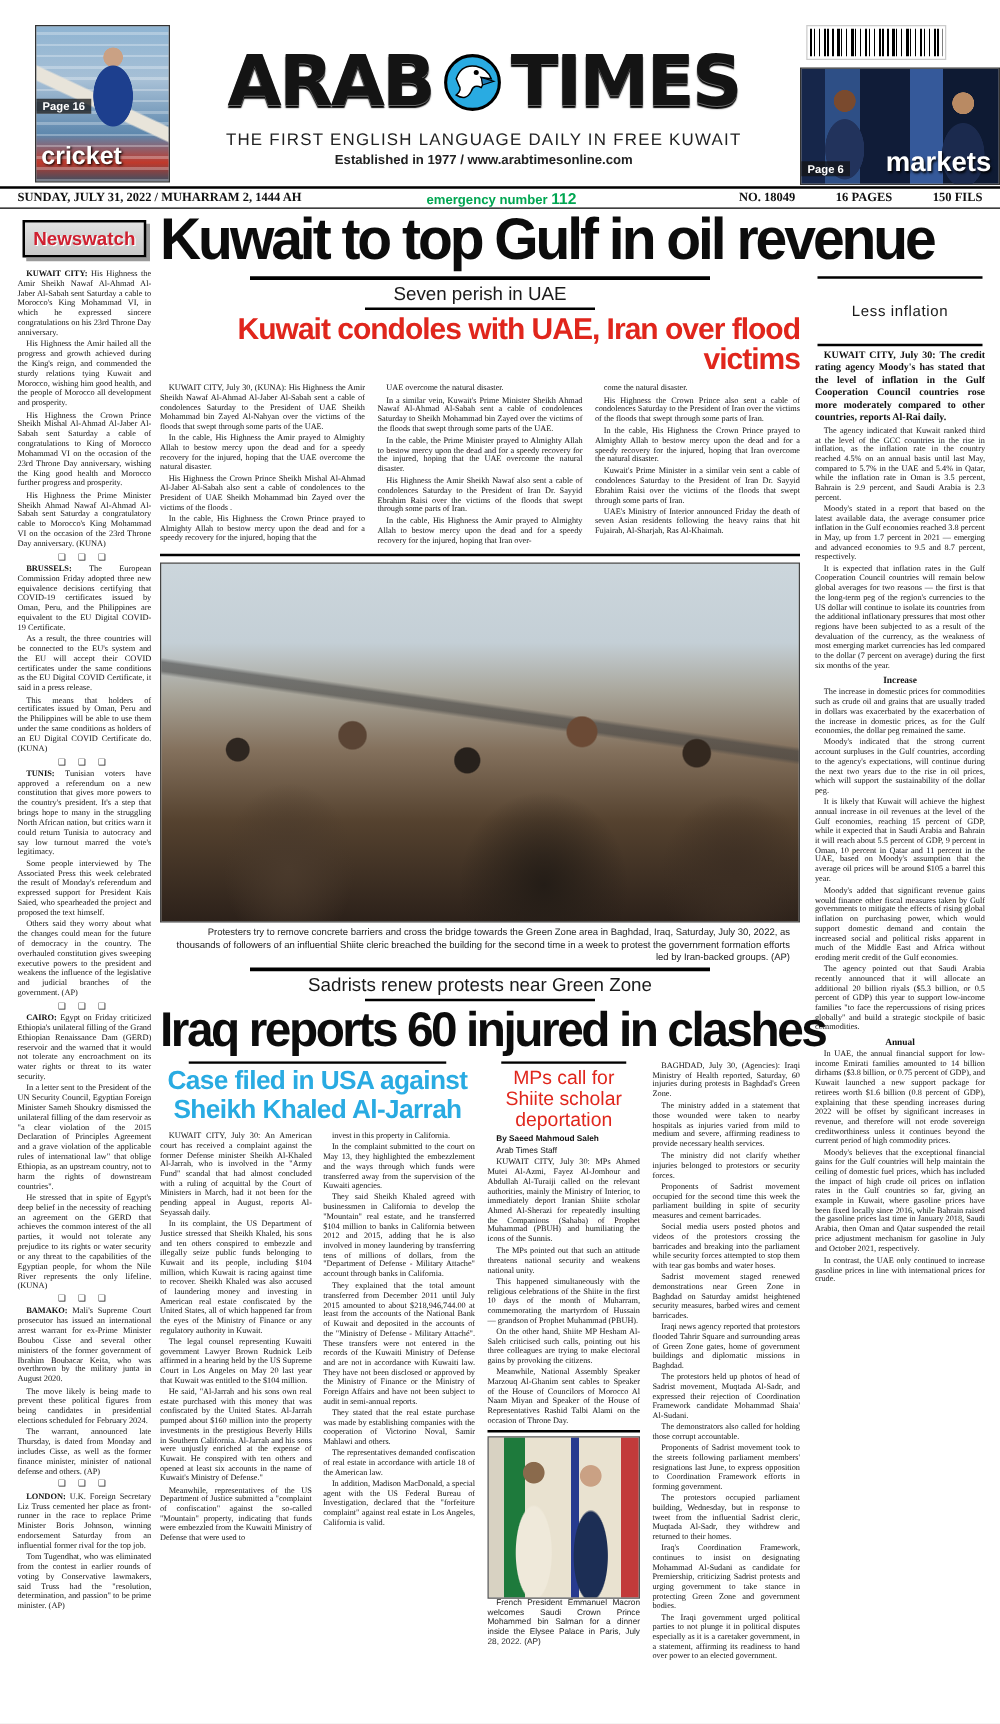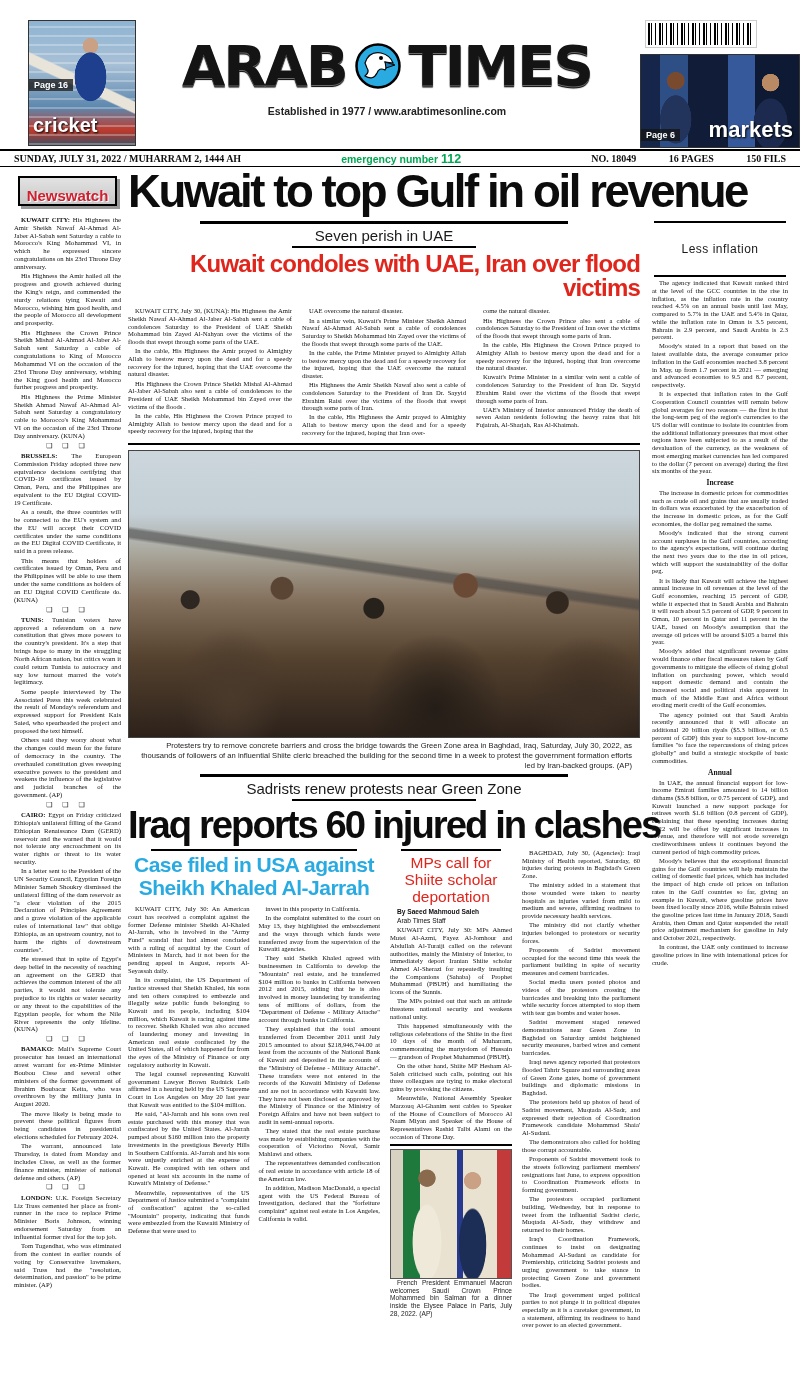--- a/index.html
+++ b/index.html
@@ -43,21 +43,21 @@
   
   .dateline{position:absolute;top:149px;left:0;width:800px;height:18px;box-sizing:border-box;
     border-top:2px solid #000;border-bottom:1px solid #000;display:flex;align-items:center;
     justify-content:space-between;padding:0 14px;font-weight:bold;font-size:10px;}
   .emergency{font-family:"Liberation Sans",sans-serif;color:#00a651;font-weight:bold;font-size:10.5px;}
   .emergency .num{font-size:12.5px;}
   .dl-right span{margin-left:30px;}
   
   .left-rail{position:absolute;left:14px;top:172px;width:107px;height:1200px;overflow:hidden;}
   .newswatch-box{margin:4px 4px 10px 4px;height:26px;background:linear-gradient(180deg,#e2e2e2,#c8c8c8);
-    border:2px solid #000;box-shadow:3px 3px 0 #9a9a9a;display:flex;align-items:flex-end;justify-content:center;}
+    border:2px solid #000;box-shadow:3px 3px 0 #9a9a9a;display:flex;align-items:center;justify-content:center;}
   .newswatch-title{font-family:"Liberation Sans",sans-serif;font-weight:bold;font-size:15px;color:#cf2030;
     text-shadow:1px 1px 0 #fff;}
   .left-rail p,.story-col p,.mps-col p,.baghdad-col p,.case-col p,.right-rail p{
     font-size:6.6px;line-height:1.17;text-align:justify;margin:0 0 1.5px;text-indent:7px;}
   .left-rail p{font-size:6.7px;}
   p.sep{text-align:center;text-indent:0;font-size:7px;letter-spacing:4px;margin:2px 0;}
   .main-zone{position:absolute;left:128px;top:166px;width:660px;height:1210px;}
   .main-head{font-family:"Liberation Sans",sans-serif;font-weight:bold;font-size:47px;letter-spacing:-2.5px;
     margin:0;line-height:1.05;white-space:nowrap;transform:scaleX(.97);transform-origin:left;color:#0c0c0c;}
   .zone-cols{display:flex;gap:12px;margin-top:4px;}
@@ -139,20 +139,21 @@
       <div class="logo-row">
         <span class="logo-word">ARAB</span>
         <svg class="falcon" viewBox="0 0 46 46">
           <circle cx="23" cy="23" r="21.5" fill="#29abe2" stroke="#000" stroke-width="2.5"></circle>
           <path d="M10 20 Q14 8 26 10 Q35 12 38 20 L30 19 Q33 23 30 27 Q24 24 22 30 Q18 38 10 33 Q15 29 12 25 Z" fill="#fff" stroke="#000" stroke-width="1.2"></path>
           <circle cx="26" cy="15" r="2" fill="#000"></circle>
           <path d="M30 19 L40 22 L31 25 Z" fill="#1a7ab5" stroke="#000" stroke-width="1"></path>
         </svg>
         <span class="logo-word">TIMES</span>
       </div>
+      <div class="tagline">THE FIRST ENGLISH LANGUAGE DAILY IN FREE KUWAIT</div>
       <div class="established">Established in 1977 / www.arabtimesonline.com</div>
     </div>
   </header>
 
   <div class="dateline">
     <span>SUNDAY, JULY 31, 2022 / MUHARRAM 2, 1444 AH</span>
     <span class="emergency">
       <span>emergency number</span>
       <span class="num">112</span>
     </span>
@@ -301,20 +302,21 @@
               <p>Iraq's Coordination Framework, continues to insist on designating Mohammad Al-Sudani as candidate for Premiership, criticizing Sadrist protests and urging government to take stance in protecting Green Zone and government bodies.</p>
               <p>The Iraqi government urged political parties to not plunge it in political disputes especially as it is a caretaker government, in a statement, affirming its readiness to hand over power to an elected government.</p>
             </div>
         </div>
       </div>
 
       <aside class="right-rail">
         <div class="rule-thin"></div>
         <div class="less-title">Less inflation</div>
         <div class="rule-thin"></div>
+        <p class="lead-bold">KUWAIT CITY, July 30: The credit rating agency Moody's has stated that the level of inflation in the Gulf Cooperation Council countries rose more moderately compared to other countries, reports Al-Rai daily.</p>
         <div>
             <p>The agency indicated that Kuwait ranked third at the level of the GCC countries in the rise in inflation, as the inflation rate in the country reached 4.5% on an annual basis until last May, compared to 5.7% in the UAE and 5.4% in Qatar, while the inflation rate in Oman is 3.5 percent, Bahrain is 2.9 percent, and Saudi Arabia is 2.3 percent.</p>
             <p>Moody's stated in a report that based on the latest available data, the average consumer price inflation in the Gulf economies reached 3.8 percent in May, up from 1.7 percent in 2021 — emerging and advanced economies to 9.5 and 8.7 percent, respectively.</p>
             <p>It is expected that inflation rates in the Gulf Cooperation Council countries will remain below global averages for two reasons — the first is that the long-term peg of the region's currencies to the US dollar will continue to isolate its countries from the additional inflationary pressures that most other regions have been subjected to as a result of the devaluation of the currency, as the weakness of most emerging market currencies has led compared to the dollar (7 percent on average) during the first six months of the year.</p>
             <div class="subhead">Increase</div>
             <p>The increase in domestic prices for commodities such as crude oil and grains that are usually traded in dollars was exacerbated by the exacerbation of the increase in domestic prices, as for the Gulf economies, the dollar peg remained the same.</p>
             <p>Moody's indicated that the strong current account surpluses in the Gulf countries, according to the agency's expectations, will continue during the next two years due to the rise in oil prices, which will support the sustainability of the dollar peg.</p>
             <p>It is likely that Kuwait will achieve the highest annual increase in oil revenues at the level of the Gulf economies, reaching 15 percent of GDP, while it expected that in Saudi Arabia and Bahrain it will reach about 5.5 percent of GDP, 9 percent in Oman, 10 percent in Qatar and 11 percent in the UAE, based on Moody's assumption that the average oil prices will be around $105 a barrel this year.</p>
             <p>Moody's added that significant revenue gains would finance other fiscal measures taken by Gulf governments to mitigate the effects of rising global inflation on purchasing power, which would support domestic demand and contain the increased social and political risks apparent in much of the Middle East and Africa without eroding merit credit of the Gulf economies.</p>
             <p>The agency pointed out that Saudi Arabia recently announced that it will allocate an additional 20 billion riyals ($5.3 billion, or 0.5 percent of GDP) this year to support low-income families "to face the repercussions of rising prices globally" and build a strategic stockpile of basic commodities.</p>

